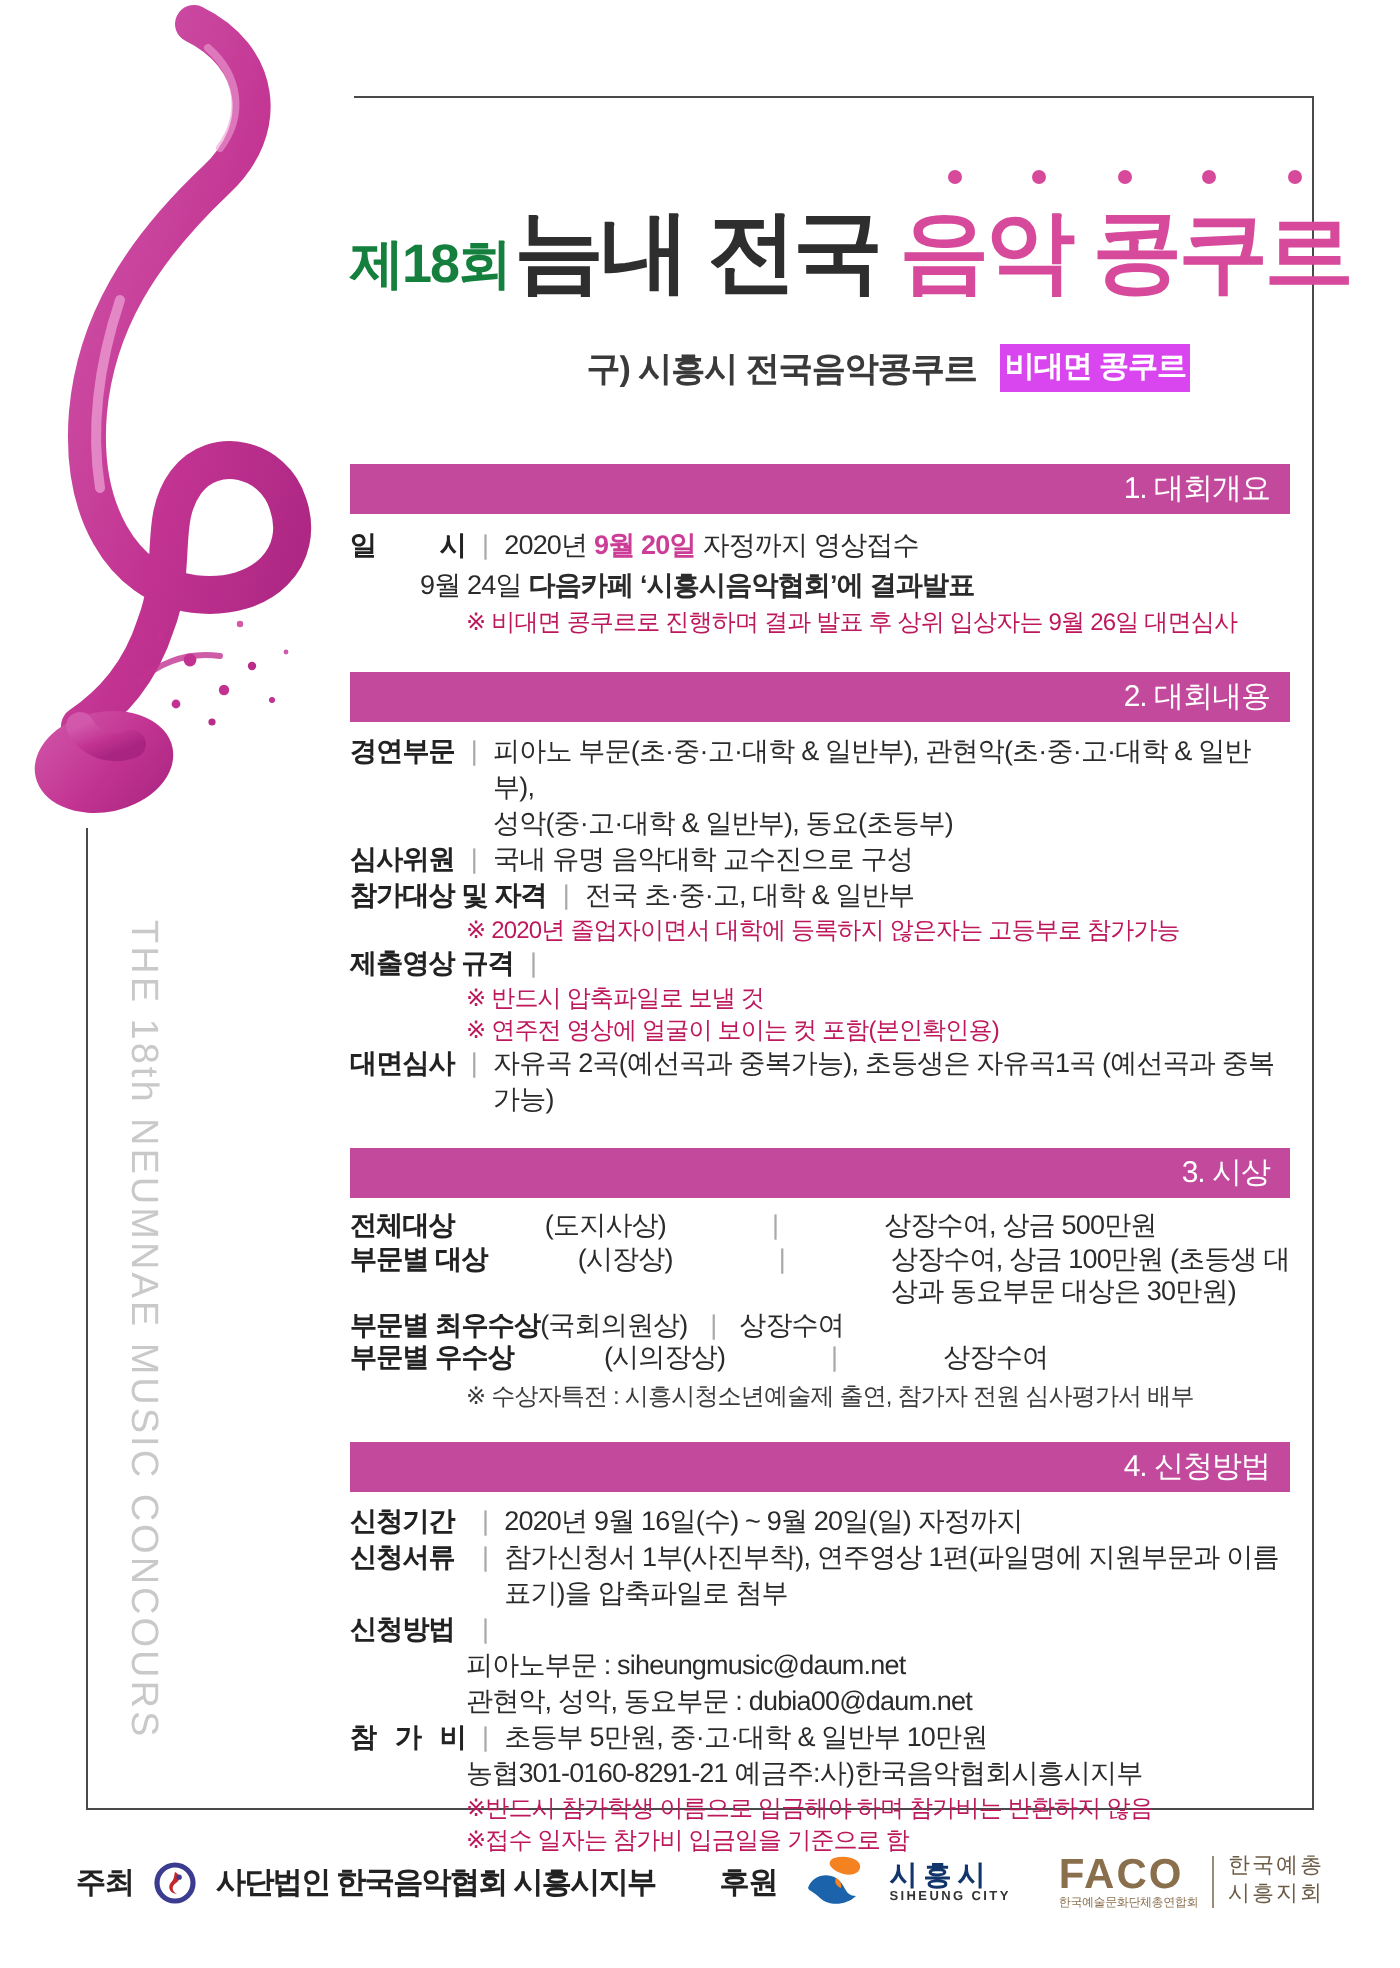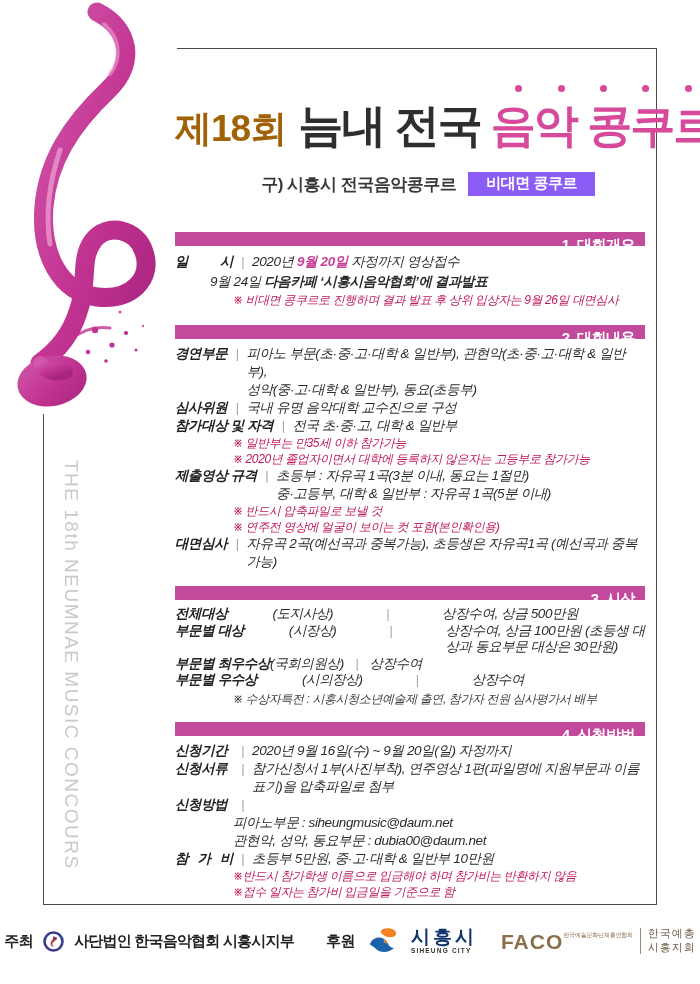--- a/index.html
+++ b/index.html
@@ -15,34 +15,34 @@
   .clef-wrap{position:absolute;left:0;top:0;width:177px;height:414px;background:#fff;}
   
   .vtext{
     position:absolute;left:60px;top:460px;height:446px;
     writing-mode:vertical-rl;text-orientation:mixed;
     font-size:19px;letter-spacing:1.5px;color:#c9c9c9;font-weight:500;white-space:nowrap;
   }
   
   .content{position:absolute;left:175px;top:88px;width:470px;}
   .title-row{display:flex;align-items:baseline;padding-top:8px;white-space:nowrap;}
-  .edition{font-size:37px;font-weight:700;color:#a16207;letter-spacing:-1px;margin-right:12px;}
+  .edition{font-size:27px;font-weight:700;color:#15803d;letter-spacing:-1px;margin-right:2px;}
   .title-black{font-size:45px;font-weight:800;color:#2e2e2e;letter-spacing:-2px;margin-right:10px;}
   .title-pink{font-size:45px;font-weight:800;color:#d6499b;letter-spacing:-2px;position:relative;display:inline-block;}
   .dots{position:absolute;top:-11px;left:3%;right:3%;display:flex;justify-content:space-around;}
   .dots i{width:7px;height:7px;border-radius:50%;background:#d6499b;}
   .subtitle-row{margin-top:16px;display:flex;justify-content:flex-end;align-items:center;gap:12px;padding-right:50px;}
   .subtitle{font-size:17px;font-weight:600;color:#3a3a3a;letter-spacing:-0.5px;}
-  .badge{background:#8b5cf6;color:#fff;font-size:15px;font-weight:700;padding:2px 18px 3px;letter-spacing:-0.5px;}
+  .badge{background:#d946ef;color:#fff;font-size:15px;font-weight:700;padding:2px 2px 3px;letter-spacing:-0.5px;}
   .banner{
-    height:14px;line-height:25px;background:#c2499c;color:#fff;
-    font-size:15px;font-weight:700;text-align:right;padding-right:10px;letter-spacing:-0.5px;
+    height:25px;line-height:25px;background:#c2499c;color:#fff;
+    font-size:15px;font-weight:400;text-align:right;padding-right:10px;letter-spacing:-0.5px;
   }
   .b1{margin-top:36px;} .b2{margin-top:17px;} .b3{margin-top:15px;} .b4{margin-top:15px;padding-left:24px;}
-  .sec{padding-top:6px;font-size:13.5px;letter-spacing:-0.4px;font-style:italic;}
+  .sec{padding-top:6px;font-size:13.5px;letter-spacing:-0.4px;}
   .row{display:flex;align-items:baseline;}
   .lbl{font-weight:700;color:#222;flex:none;}
   .lblj{display:inline-block;width:58px;text-align:justify;text-align-last:justify;}
   .sep{color:#a9a9a9;margin:0 8px;flex:none;font-weight:400;}
   .val{flex:1;}
   .sec1 .row,.sec1 .sub{line-height:20px;}
   .sec2 .row,.sec2 .val div{line-height:18px;}
   .sec3 .row{line-height:16.5px;gap:45px;}
   .sec4 .row,.sec4 .sub{line-height:18px;}
   .sub{margin-left:35px;}
@@ -51,24 +51,24 @@
   .pink{color:#cb3d96;font-weight:700;}
   .bold{font-weight:700;}
   .s3paren{font-weight:400;}
   .s3col1{display:inline-block;width:266px;}
   .s3note{margin-left:58px;font-size:12px;color:#3c3c3c;line-height:16px;margin-top:2px;}
   
   .footer{position:absolute;left:0;top:926px;width:700px;display:flex;justify-content:center;align-items:center;gap:10px;}
   .f-label{font-size:15px;font-weight:700;color:#222;letter-spacing:-0.5px;}
   .host-org{font-size:15px;font-weight:700;color:#222;letter-spacing:-0.8px;margin-right:22px;}
   .siheung-text{display:flex;flex-direction:column;line-height:1;margin-right:14px;}
-  .siheung-kr{font-size:19px;font-weight:800;color:#12356b;letter-spacing:3px;}
+  .siheung-kr{font-size:14px;font-weight:800;color:#12356b;letter-spacing:3px;}
   .siheung-en{font-size:6.5px;font-weight:700;color:#333;letter-spacing:1.2px;margin-top:2px;}
   .faco-block{display:flex;align-items:center;gap:7px;}
-  .faco-col{display:flex;flex-direction:row;line-height:1;}
+  .faco-col{display:flex;flex-direction:column;line-height:1;}
   .faco-word{font-size:21px;font-weight:800;color:#8a6f4d;letter-spacing:1px;font-family:"Liberation Sans",sans-serif;}
   .faco-sub{font-size:6px;color:#8a6f4d;letter-spacing:-0.2px;margin-top:1px;}
   .f-divider{width:1px;height:26px;background:#9a8b76;}
   .yechong{display:flex;flex-direction:column;line-height:1.25;font-family:"Liberation Serif","DejaVu Serif",serif;}
   .yechong span{font-size:11px;color:#6b5b45;letter-spacing:1px;}
 </style>
 </head>
 <body>
 
 <div class="frame"></div>
@@ -147,29 +147,24 @@
     <div class="row">
       <span class="lbl">심사위원</span>
       <span class="sep">|</span>
       <span class="val">국내 유명 음악대학 교수진으로 구성</span>
     </div>
     <div class="row">
       <span class="lbl">참가대상 및 자격</span>
       <span class="sep">|</span>
       <span class="val">전국 초·중·고, 대학 &amp; 일반부</span>
     </div>
-    <div class="note">※ 일반부는 만35세 이하 참가가능</div>
     <div class="note">※ 2020년 졸업자이면서 대학에 등록하지 않은자는 고등부로 참가가능</div>
     <div class="row">
       <span class="lbl">제출영상 규격</span>
       <span class="sep">|</span>
-      <span class="val">
-        <div>초등부 : 자유곡 1곡(3분 이내, 동요는 1절만)</div>
-        <div>중·고등부, 대학 &amp; 일반부 : 자유곡 1곡(5분 이내)</div>
-      </span>
     </div>
     <div class="note">※ 반드시 압축파일로 보낼 것</div>
     <div class="note">※ 연주전 영상에 얼굴이 보이는 컷 포함(본인확인용)</div>
     <div class="row">
       <span class="lbl">대면심사</span>
       <span class="sep">|</span>
       <span class="val">자유곡 2곡(예선곡과 중복가능), 초등생은 자유곡1곡 (예선곡과 중복 가능)</span>
     </div>
   </div>
 
@@ -219,20 +214,21 @@
       <span class="lbl lblj">신청방법</span>
       <span class="sep">|</span>
     </div>
     <div class="sub2">피아노부문 : siheungmusic@daum.net</div>
     <div class="sub2">관현악, 성악, 동요부문 : dubia00@daum.net</div>
     <div class="row">
       <span class="lbl lblj">참 가 비</span>
       <span class="sep">|</span>
       <span class="val">초등부 5만원, 중·고·대학 &amp; 일반부 10만원</span>
     </div>
+    <div class="sub2">농협301-0160-8291-21 예금주:사)한국음악협회시흥시지부</div>
     <div class="note">※반드시 참가학생 이름으로 입금해야 하며 참가비는 반환하지 않음</div>
     <div class="note">※접수 일자는 참가비 입금일을 기준으로 함</div>
 
   </div>
 </div>
 
 <div class="footer">
   <span class="f-label">주최</span>
   <svg width="21" height="21" viewBox="0 0 21 21">
     <circle cx="10.5" cy="10.5" r="9" fill="#ffffff" stroke="#3b3b8f" stroke-width="2.6"></circle>

